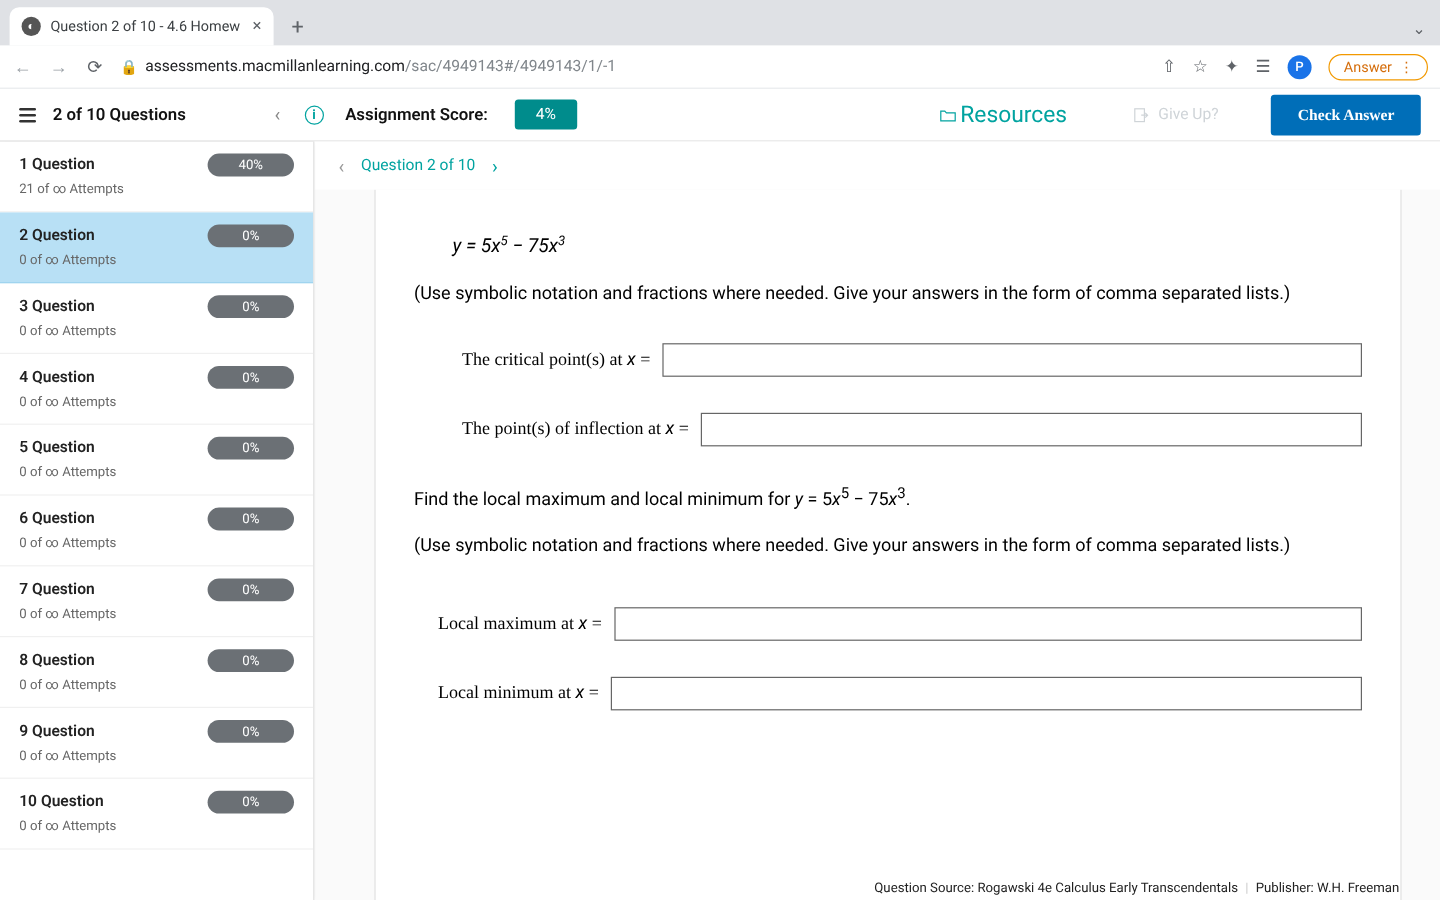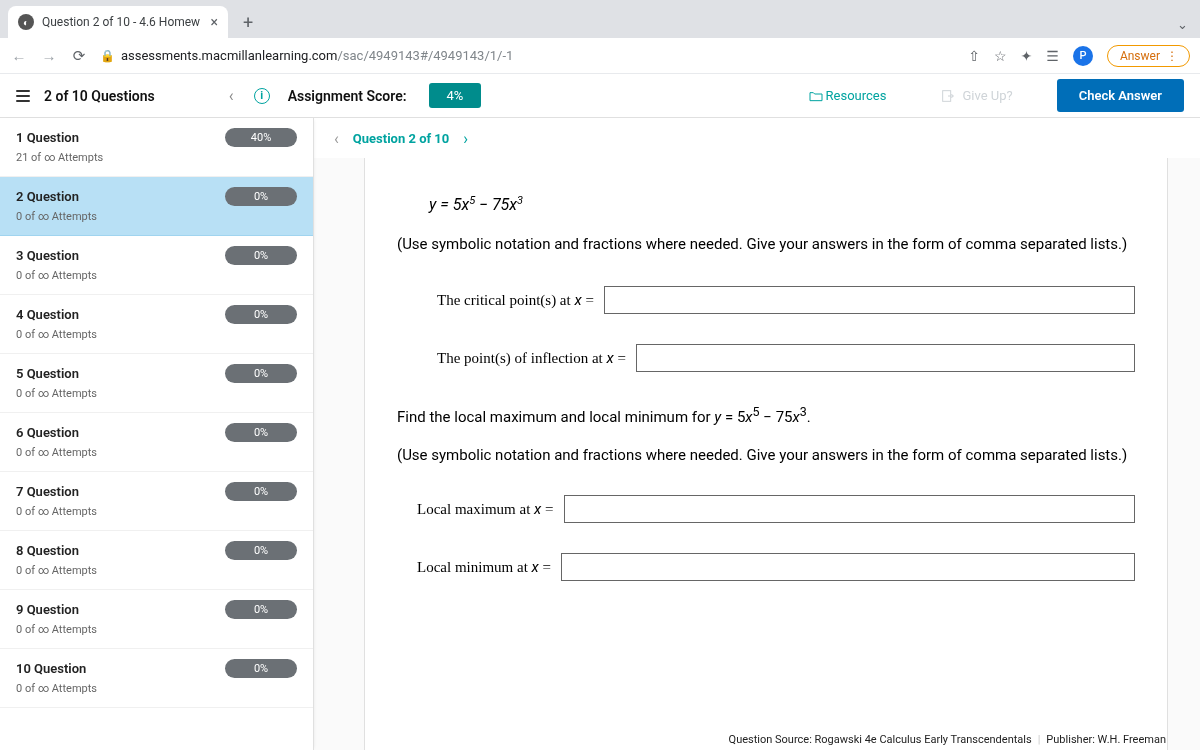--- a/index.html
+++ b/index.html
@@ -30,43 +30,43 @@
   
   .apphdr { height:44px; border-bottom:1px solid #e0e0e0; display:flex; align-items:center; padding:0 16px; gap:14px;}
   .hamburger { display:flex; flex-direction:column; gap:3px;}
   .hamburger span { width:14px; height:2px; background:#333; border-radius:1px;}
   .hdrtitle { font-weight:600; font-size:14px; color:#111;}
   .apphdr .caret { color:#888; font-size:16px; margin-left:60px;}
   .info-i { width:16px; height:16px; border:1.5px solid #00a3a0; border-radius:50%; color:#00a3a0; display:flex; align-items:center; justify-content:center; font-size:11px; font-weight:bold; margin-left:6px;}
   .score-label { font-weight:600; font-size:14px; color:#111; margin-left:4px;}
   .score-pill { background:#008c8c; color:#fff; padding:5px 18px; border-radius:3px; font-size:13px; margin-left:8px;}
   .apphdr .spacer { flex:1;}
-  .res-btn { color:#00a3a0; font-size:13px; display:flex; align-items:center; gap:2px; padding:5px 10px;}
+  .res-btn { color:#00a3a0; font-size:19px; display:flex; align-items:center; gap:2px; padding:5px 10px;}
   .res-btn svg { width:16px; height:16px; stroke:#00a3a0; fill:none; stroke-width:1.5;}
   .giveup-btn { color:#cfd4d8; font-size:13px; display:flex; align-items:flex-start; gap:6px; padding:5px 10px; margin-left:20px;}
   .giveup-btn svg { width:16px; height:16px; stroke:#cfd4d8; fill:none; stroke-width:1.5;}
-  .check-btn { background:#006eb8; color:#fff; font-weight:600; font-size:13px; padding:9px 22px; border-radius:3px; margin-left:20px;}
+  .check-btn { background:#006eb8; color:#fff; font-weight:600; font-size:13px; padding:9px 22px; border-radius:3px; margin-left:20px;font-family:Liberation Serif, serif;}
 
   
   .main { display:flex; height: calc(750px - 38px - 36px - 44px); }
 
-  .sidebar { width:314px; border-right:1px solid #e0e0e0; overflow-y:auto; box-shadow: 2px 0 3px -2px rgba(0,0,0,0.08); position:relative; z-index:1;}
+  .sidebar { width:262px; border-right:1px solid #e0e0e0; overflow-y:auto; box-shadow: 2px 0 3px -2px rgba(0,0,0,0.08); position:relative; z-index:1;}
   .q-item { padding:10px 16px 12px; border-bottom:1px solid #f0f0f0;}
   .q-item.active { background:#b8e0f5; border-bottom:1px solid #a0d4ef;}
   .q-row { display:flex; align-items:center; justify-content:space-between;}
   .q-title { font-size:13px; font-weight:600; color:#222;}
   .q-pill { background:#6b7075; color:#fff; font-size:11px; padding:3px 0; border-radius:10px; width:72px; text-align:center;}
   .q-item.active .q-pill { background:#6b7075;}
   .q-attempts { font-size:11px; color:#666; margin-top:4px;}
 
   .content { flex:1; display:flex; flex-direction:column; background:#fafafa;}
   .qnav { height:40px; background:#fff; display:flex; align-items:center; padding:0 20px; gap:14px; font-size:13px; flex-shrink:0;}
   .qnav .arrow { color:#999; font-size:16px;}
   .qnav .arrow.right { color:#00a3a0;}
-  .qnav .label { color:#00a3a0; font-weight:700;}
+  .qnav .label { color:#00a3a0; font-weight:400;}
 
   .qbody-wrap { flex:1; overflow-y:auto; padding: 0 32px 0 50px; position:relative;}
   .qbody { background:#fff; border:1px solid #e0e0e0; border-top:none; border-bottom:none; padding: 24px 32px 40px; min-height:100%; font-family: Georgia, 'Times New Roman', serif; font-size:15px; color:#000; line-height:1.6;}
   .qbody p { margin-bottom: 14px;}
   .eq { font-style:italic; padding-left: 32px; margin:10px 0 18px; font-size:16px;}
   .eq sup { font-size:11px;}
   .answer-row { display:flex; align-items:center; gap:10px; margin:30px 0 30px 40px;}
   .answer-row.tight { margin-left:20px;}
   .answer-label { font-family: Georgia, serif; font-size:15px; white-space:nowrap;}
   .answer-label .var { font-style:italic;}
@@ -229,21 +229,21 @@
         </div>
 
         <div class="answer-row">
           <span class="answer-label" id="al2">The point(s) of inflection at <span class="var">x</span> =</span>
           <input class="answer-input" style="">
         </div>
 
         <p id="p2">Find the local maximum and local minimum for <span style="font-style:italic">y</span> = 5<span style="font-style:italic">x</span><sup>5</sup> − 75<span style="font-style:italic">x</span><sup>3</sup>.</p>
         <p>(Use symbolic notation and fractions where needed. Give your answers in the form of comma separated lists.)</p>
 
-        <div class="answer-row tight" style="margin-top:28px">
+        <div class="answer-row tight" style="margin-top:40px">
           <span class="answer-label" id="al3">Local maximum at <span class="var">x</span> =</span>
           <input class="answer-input" style="">
         </div>
 
         <div class="answer-row tight">
           <span class="answer-label" id="al4">Local minimum at <span class="var">x</span> =</span>
           <input class="answer-input" style="">
         </div>
       </div>
       <div class="footer">

